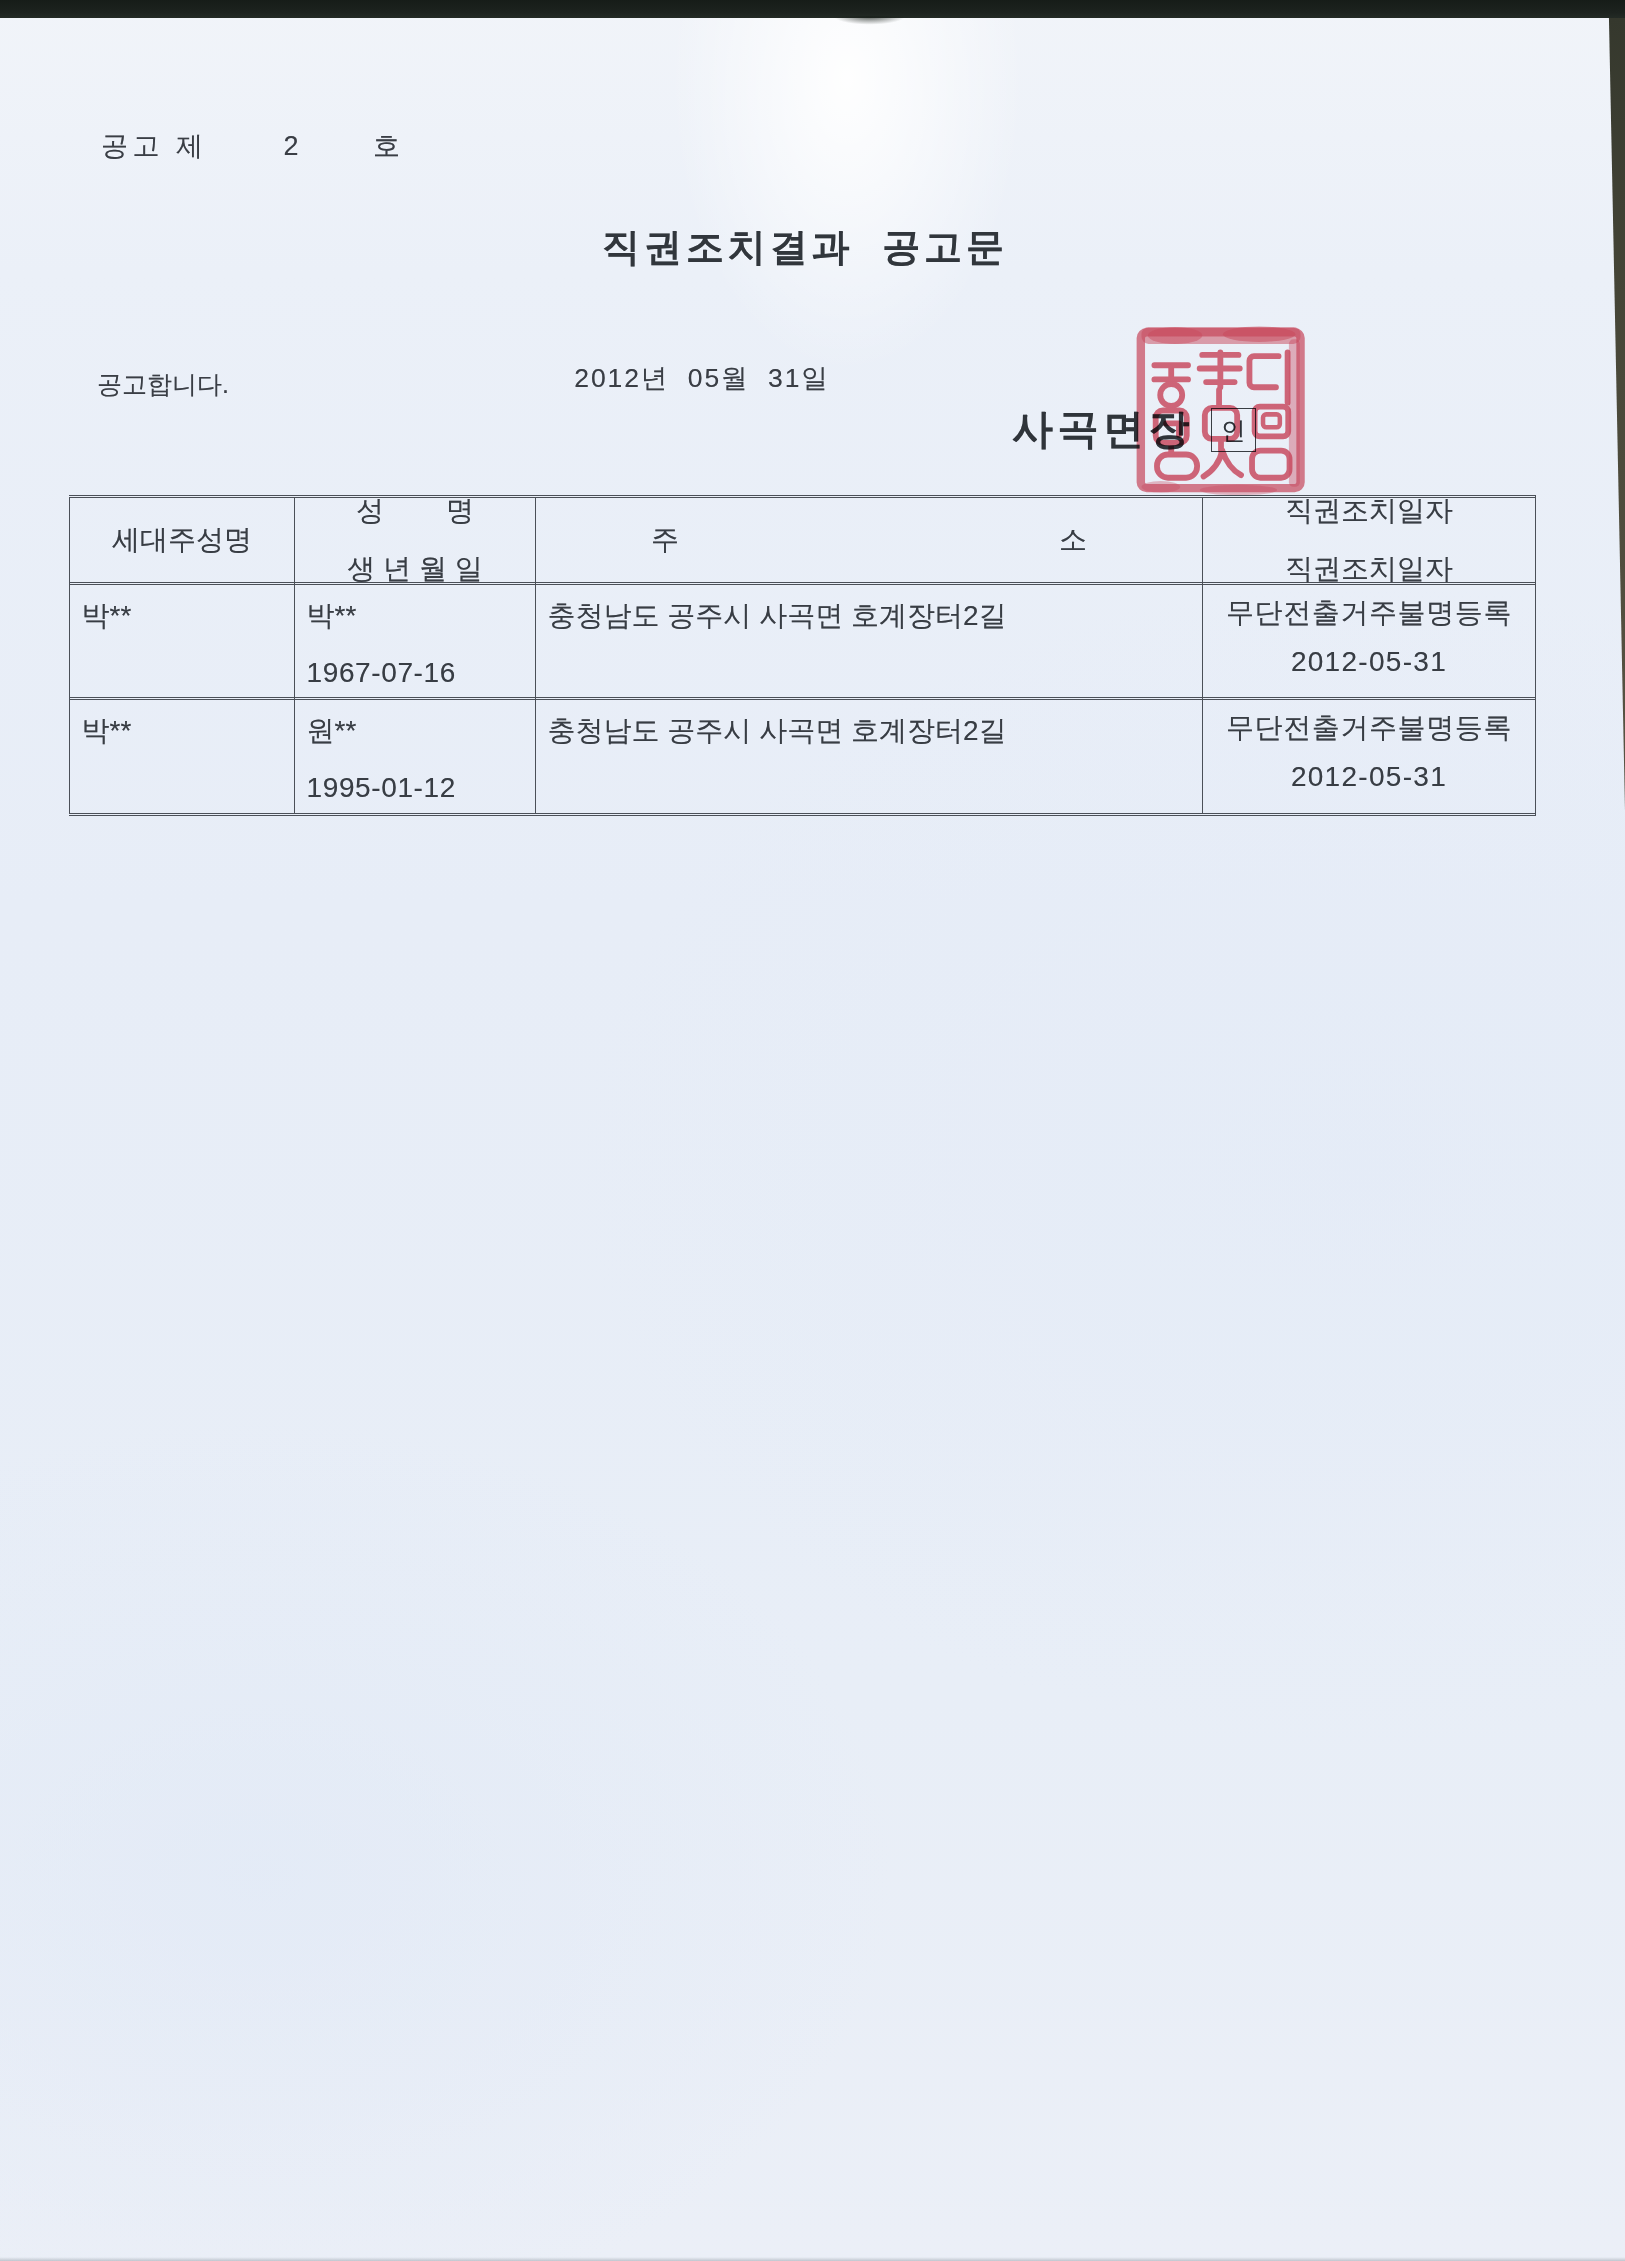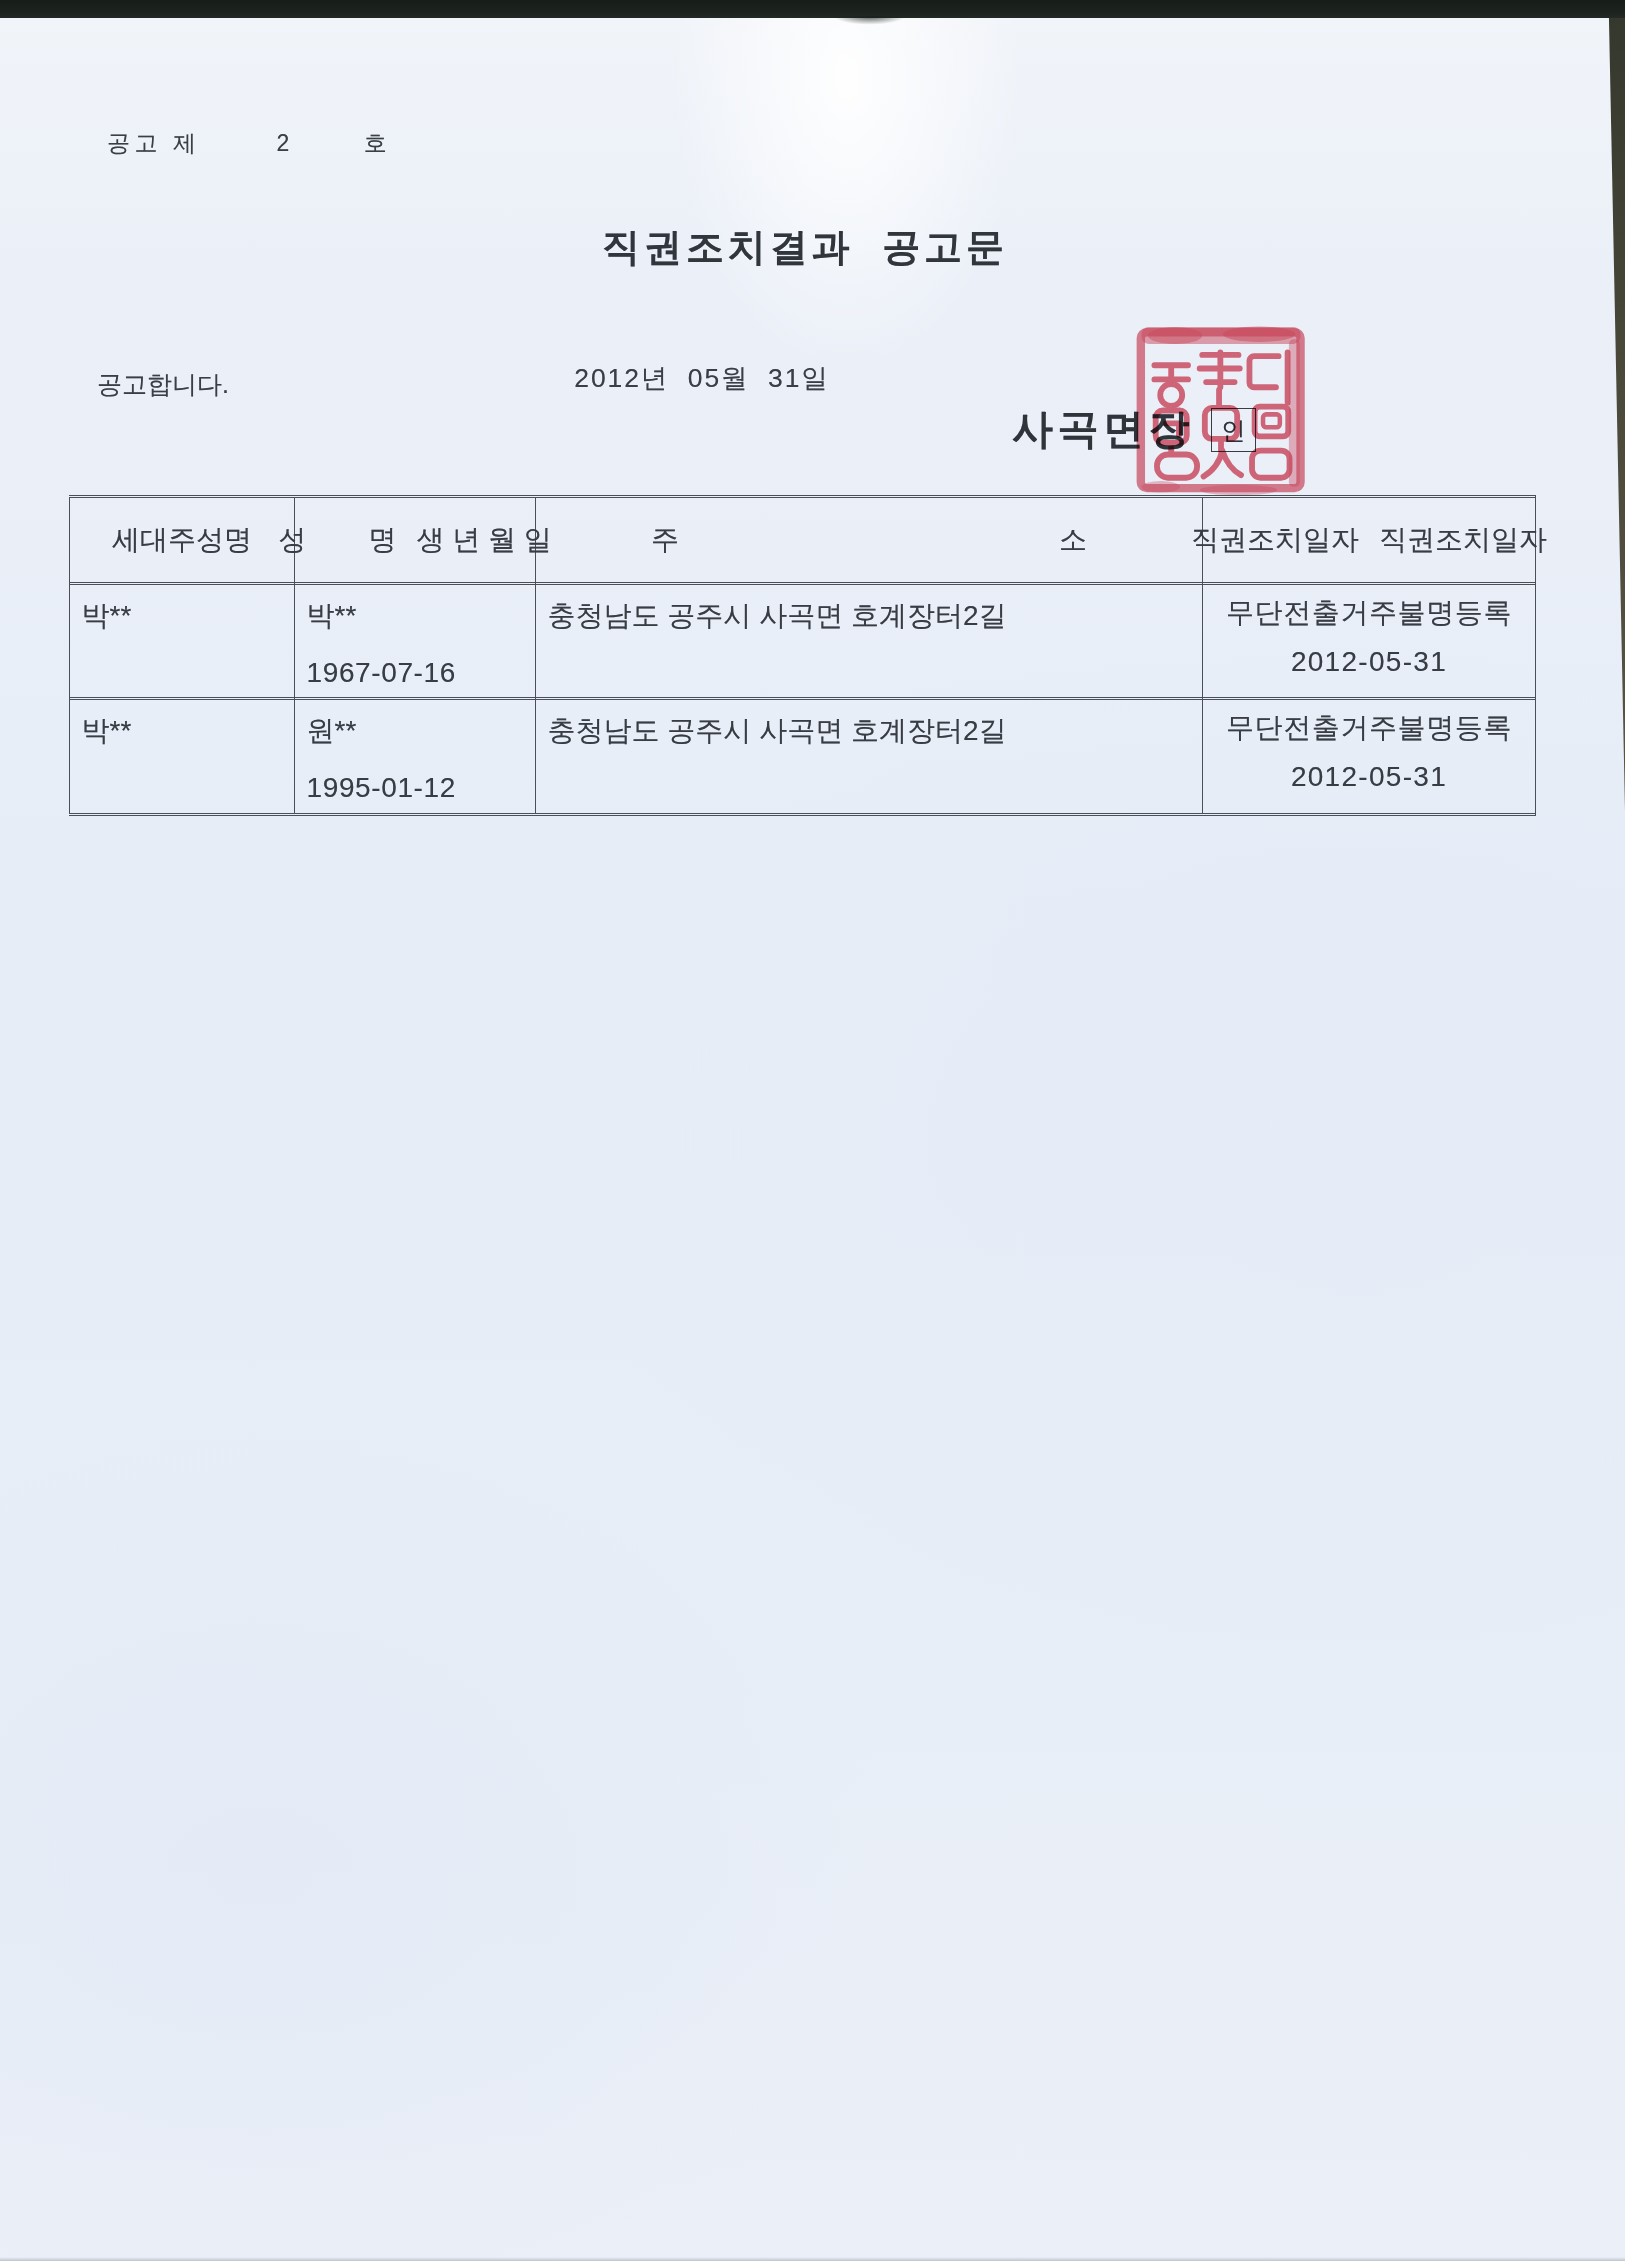--- a/index.html
+++ b/index.html
@@ -31,22 +31,22 @@
     background:linear-gradient(180deg,#35382d 0%,#4a493a 45%,#5a5444 100%);
     clip-path:polygon(12% 0,100% 0,100% 100%,96% 100%);
   }
   .edge-bottom{
     position:absolute;left:0;bottom:0;width:1626px;height:3.9px;
     background:linear-gradient(0deg,rgba(110,120,130,0.35),rgba(110,120,130,0));
   }
 
   
   .notice-line{
-    position:absolute;left:107px;top:128px;
-    font-size:23px;letter-spacing:4.5px;white-space:nowrap;
+    position:absolute;left:101px;top:128px;
+    font-size:27px;letter-spacing:4.5px;white-space:nowrap;
   }
   .notice-line .num{margin-left:76px;}
   .notice-line .suf{margin-left:70px;}
 
   
   .doc-title{
     position:absolute;left:0;top:189px;width:1610px;
     text-align:center;
     font-size:38px;font-weight:700;color:#31363c;
     letter-spacing:3.9px;word-spacing:14.2px;margin-top:33px;
@@ -97,21 +97,21 @@
     border-right:1.3px solid #4b5058;
     border-top:3.9px double #4b5058;
     border-bottom:3.9px double #4b5058;
     box-sizing:content-box;
     font-size:28px;color:#383d44;
   }
   .cell{border-right:1.3px solid #4b5058;box-sizing:border-box;position:relative;}
   .cell.last{border-right:none;}
   .cell.hsep{border-bottom:3.9px double #4b5058;}
   .hc{display:flex;align-items:center;justify-content:center;}
-  .hc2{display:flex;align-items:center;justify-content:center;gap:20px;white-space:pre;}
+  .hc2{display:flex;flex-direction:column;align-items:center;justify-content:center;gap:20px;white-space:pre;}
   .haddr{display:flex;align-items:center;justify-content:space-between;padding:0 115px;}
   .dc{padding:11.6px 0 0 11.6px;}
   .dc2 .nm{display:block;padding:11.6px 0 0 11.6px;}
   .dc2 .bd{display:block;padding:22px 0 0 11.6px;letter-spacing:0.6px;}
   .dc4{text-align:center;}
   .dc4 .ac{display:block;padding-top:9px;letter-spacing:0.6px;}
   .dc4 .ad{display:block;padding-top:14.2px;letter-spacing:1.3px;}
 </style>
 </head>
 <body>

